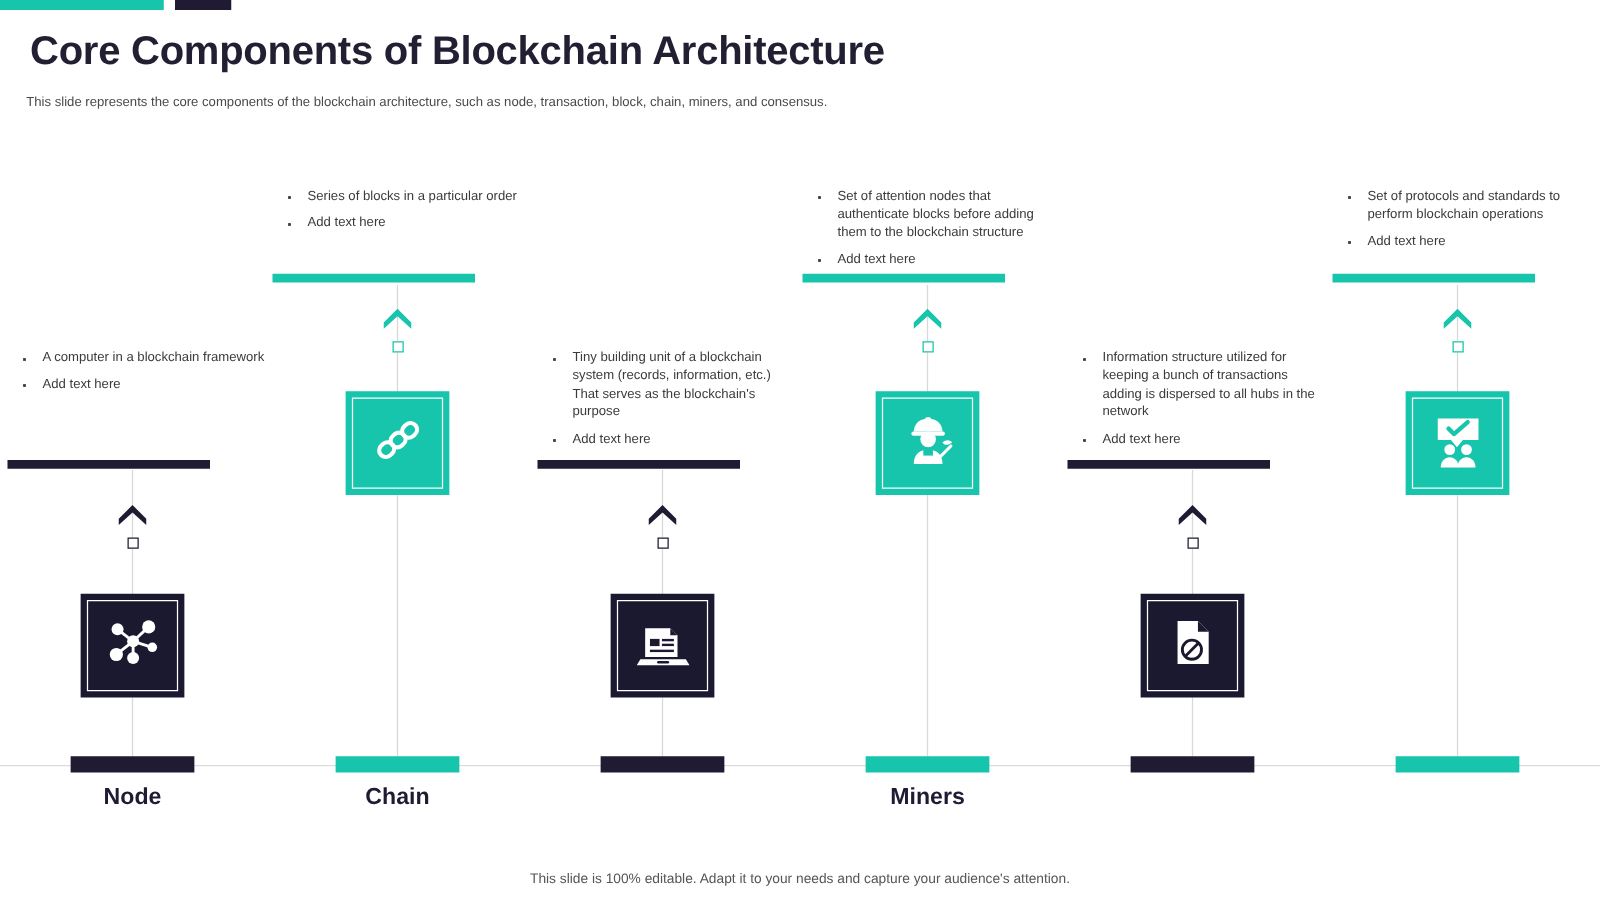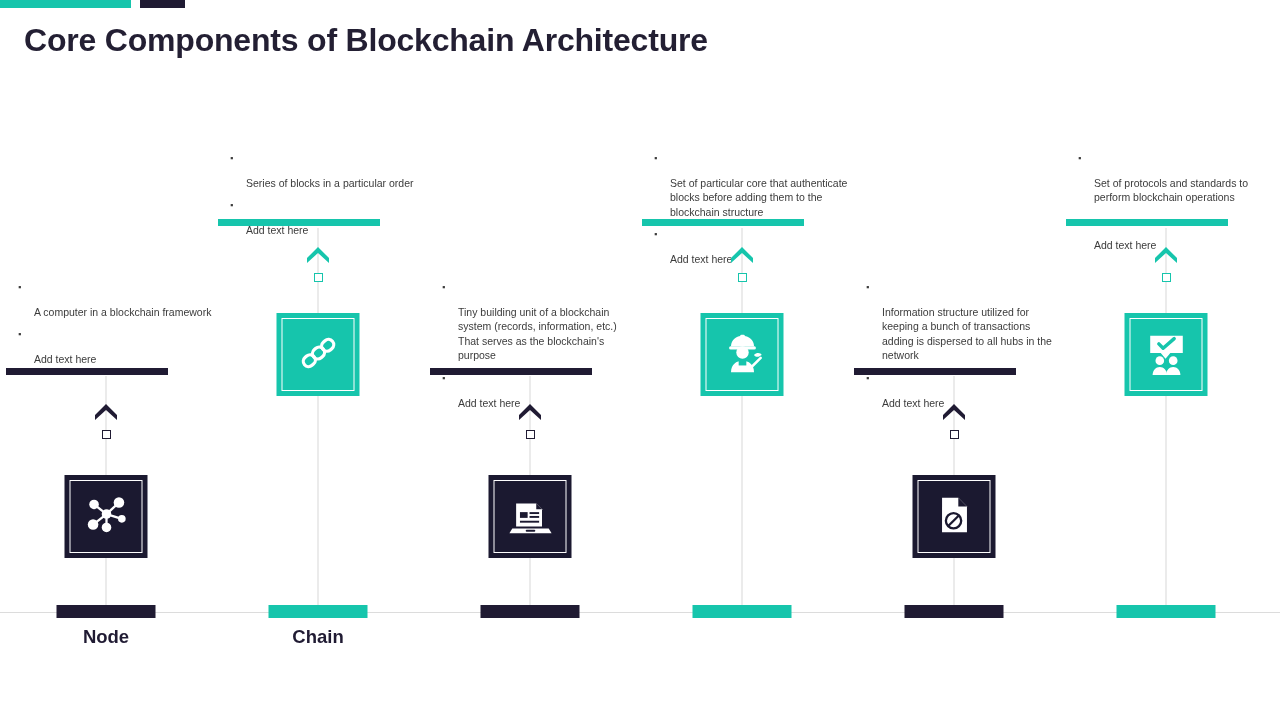--- a/index.html
+++ b/index.html
@@ -43,21 +43,21 @@
 
   
   .bullets { position: absolute; left: 18px; width: 196px; }
   .bullet { display: flex; margin-bottom: 7px; }
   .bullet:last-child { margin-bottom: 0; }
   .bullet .dot {
     flex: 0 0 auto; width: 10px; margin-right: 6px; padding-top: 4px;
     color: #3b3b3b; font-size: 9px; line-height: 1;
   }
   .bullet .txt {
-    font-size: 10.5px; line-height: 14.4px; color: #3b3b3b; margin-top: 26px;
+    font-size: 10.5px; line-height: 14.4px; color: #3b3b3b;
   }
 
   
   .ubar { position: absolute; height: 7px; left: 6px; width: 162px; }
   .ubar.teal { background: #16c5ac; }
   .ubar.dark { background: #201b33; }
 
   
   .marker { position: absolute; left: 50%; transform: translateX(-50%); width: 30px; }
   .chev { width: 24px; height: 18px; margin: 0 auto; display: block; }
@@ -101,20 +101,21 @@
 </style>
 </head>
 <body>
 
 <div class="slide">
 
   <div class="accent-teal"></div>
   <div class="accent-dark"></div>
 
   <div class="title">Core Components of Blockchain Architecture</div>
+  <div class="subtitle">This slide represents the core components of the blockchain architecture, such as node, transaction, block, chain, miners, and consensus.</div>
 
   <div class="baseline"></div>
 
   <div id="columns-host">
       <div class="col" style="left: 0px;">
     <div class="vline" style="top:376px;height:236px;"></div>
 
     <div class="bullets" style="top:279px;">
           <div class="bullet">
         <span class="dot">▪</span>
@@ -232,21 +233,21 @@
     </div>
 
     <div class="lbar dark"></div>
   </div>
       <div class="col" style="left: 636px;">
     <div class="vline" style="top:228px;height:384px;"></div>
 
     <div class="bullets" style="top:150px;">
           <div class="bullet">
         <span class="dot">▪</span>
-        <span class="txt">Set of particular core that authenticate blocks before adding them to the blockchain structure</span>
+        <span class="txt">Set of attention nodes that authenticate blocks before adding them to the blockchain structure</span>
       </div>
           <div class="bullet">
         <span class="dot">▪</span>
         <span class="txt">Add text here</span>
       </div>
         </div>
 
     <div class="ubar teal" style="top:219px;"></div>
 
     <div class="marker" style="top:246px;">
@@ -266,20 +267,21 @@
     <path d="M12 44c0-8 5.4-12 12-12s12 4 12 12z"></path>
     <rect x="20" y="31" width="8" height="6" fill="#16c5ac"></rect>
     <g stroke="#fff" stroke-width="2.6" stroke-linecap="round">
       <line x1="30" y1="42" x2="43" y2="29"></line>
     </g>
     <path d="M36 26c3-3 7-2 8 0-2 1-5 4-8 0z"></path>
             </svg></span>
     </div>
 
     <div class="lbar teal"></div>
+    <div class="caption">Miners</div>
   </div>
       <div class="col" style="left: 848px;">
     <div class="vline" style="top:376px;height:236px;"></div>
 
     <div class="bullets" style="top:279px;">
           <div class="bullet">
         <span class="dot">▪</span>
         <span class="txt">Information structure utilized for keeping a bunch of transactions adding is dispersed to all hubs in the network</span>
       </div>
           <div class="bullet">
@@ -341,13 +343,14 @@
               <circle cx="31" cy="32" r="4.5"></circle>
     <path d="M9.5 47c0-5 3.4-8.5 7.5-8.5s7.5 3.5 7.5 8.5z"></path>
     <path d="M23.5 47c0-5 3.4-8.5 7.5-8.5s7.5 3.5 7.5 8.5z"></path>
             </svg></span>
     </div>
 
     <div class="lbar teal"></div>
   </div>
     </div>
 
+  <div class="footer">This slide is 100% editable. Adapt it to your needs and capture your audience's attention.</div>
 </div>
 
 </body></html>

